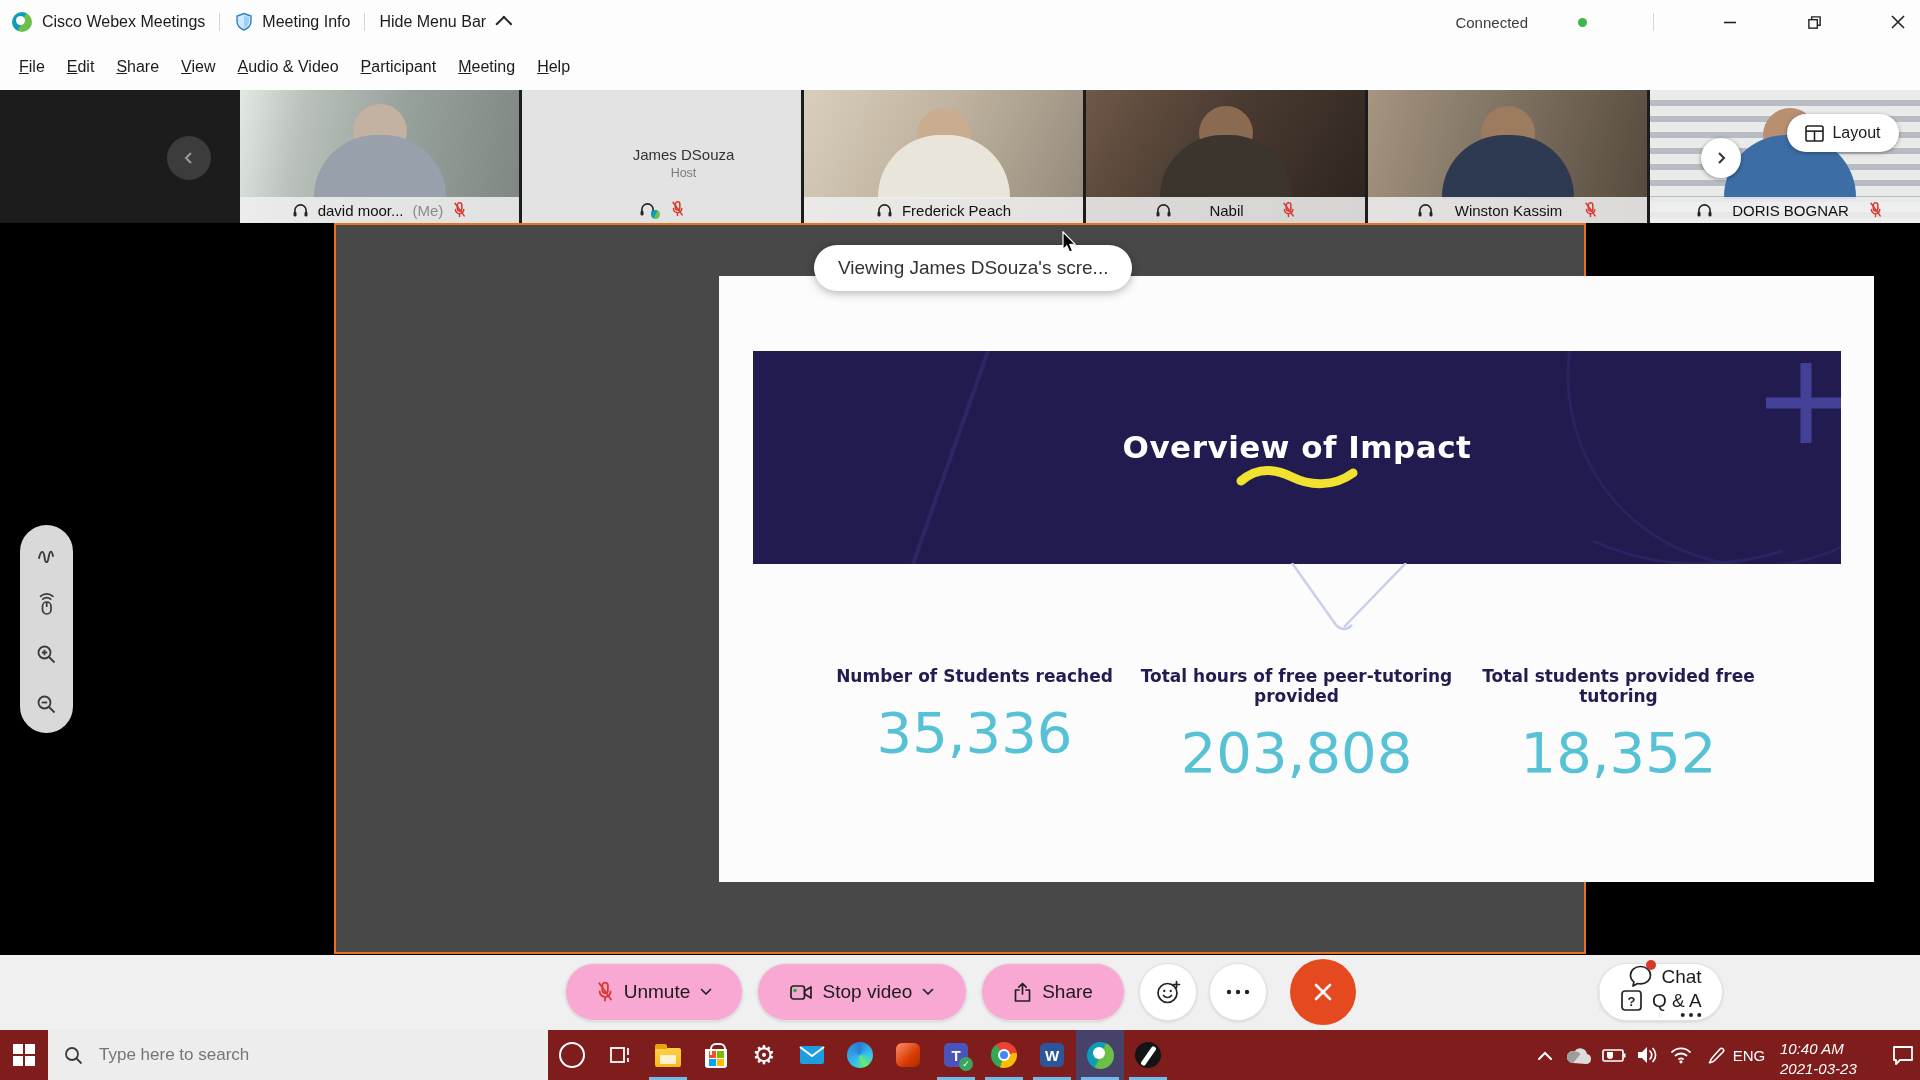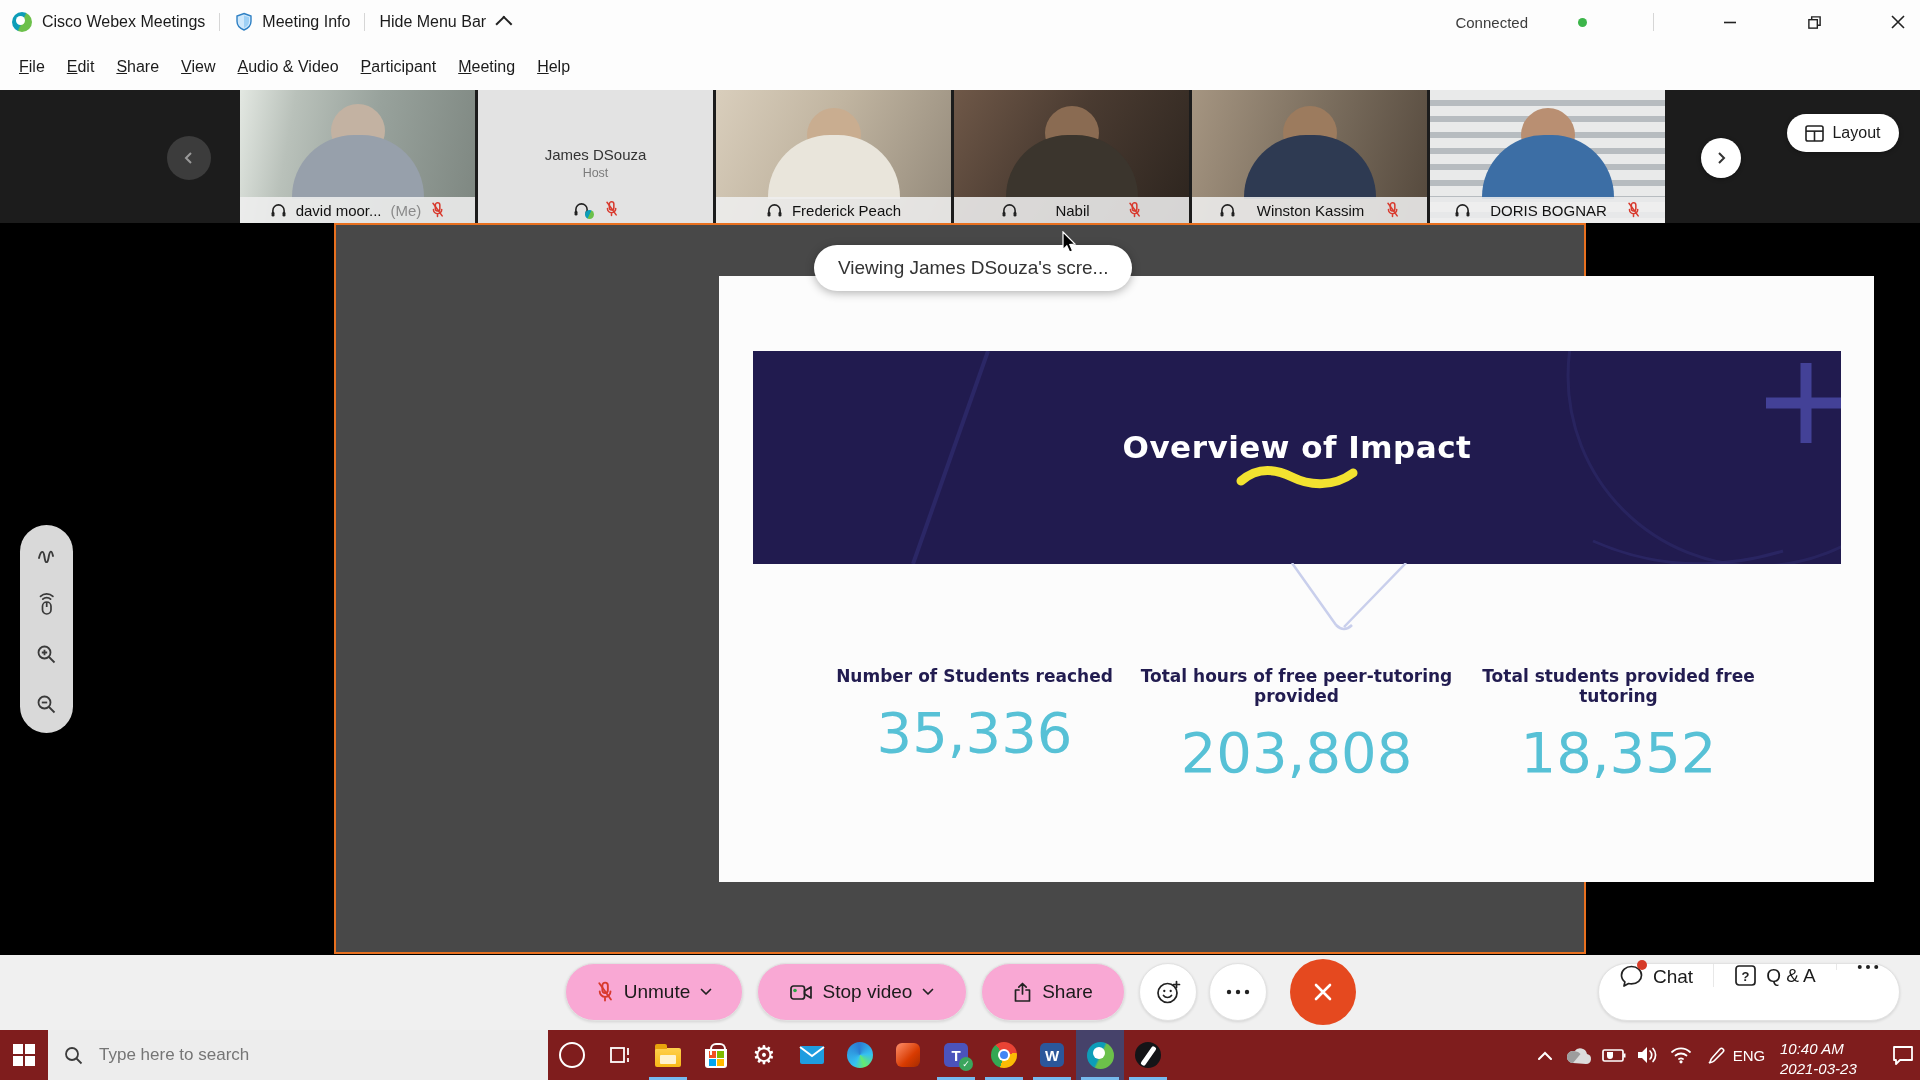--- a/index.html
+++ b/index.html
@@ -27,21 +27,21 @@
   .menubar{position:absolute;left:0;top:44px;width:1920px;height:46px;background:#fdfdfd;
            display:flex;align-items:center;padding-left:8px;}
   .menu-item{font-size:16px;padding:6px 11px;display:inline-block;}
   .menu-item::first-letter{text-decoration:underline;}
   
   .filmstrip{position:absolute;left:0;top:90px;width:1920px;height:133px;background:#1c1c1c;}
   .nav-circle{position:absolute;border-radius:50%;display:flex;align-items:center;justify-content:center;}
   .nav-left{left:167px;top:46px;width:44px;height:44px;background:#3c3c3c;}
   .nav-right{left:1701px;top:48px;width:40px;height:40px;background:#fff;box-shadow:0 1px 4px rgba(0,0,0,.4);}
   .tiles{position:absolute;left:240px;top:0;height:133px;display:flex;gap:3px;}
-  .tile{position:relative;width:235px;height:133px;overflow:hidden;background:#555;}
+  .tile{position:relative;width:235px;height:133px;overflow:hidden;background:#555;padding-left:44px;}
   .tile.active{outline:3px solid #1fb1e6;outline-offset:-3px;}
   .vid{position:absolute;inset:0;}
   .person{position:absolute;inset:0;}
   .person::before{content:"";position:absolute;left:50%;transform:translateX(-50%);
         width:54px;height:54px;border-radius:50%;background:var(--head);top:var(--ht,20px);}
   .person::after{content:"";position:absolute;left:50%;transform:translateX(-50%);
         width:132px;height:64px;border-radius:62px 62px 0 0;background:var(--shirt);bottom:24px;}
   .t-david .vid{background:linear-gradient(100deg,#e3e8e2 0%,#b9c1ba 22%,#98a29c 55%,#7e8781 100%);}
   .t-david .person{--head:#c3b2a2;--shirt:#97a0ab;--ht:14px;}
   .t-peach .vid{background:linear-gradient(115deg,#d9cebc 0%,#c0b4a0 45%,#93897a 100%);}
@@ -102,22 +102,22 @@
   .btn-share{position:absolute;left:981px;width:144px;}
   .circle-btn{position:absolute;width:58px;height:58px;background:#fff;border:1px solid #e2e2e2;
       border-radius:50%;display:flex;align-items:center;justify-content:center;
       box-shadow:0 1px 3px rgba(0,0,0,.12);box-sizing:border-box;}
   .btn-react{left:1139px;}
   .btn-more{left:1209px;}
   .btn-leave{position:absolute;left:1290px;width:66px;height:66px;border-radius:50%;background:#e5491f;
       display:flex;align-items:center;justify-content:center;top:4px;}
   .controlbar>.circle-btn,.controlbar>.pill{top:8px;}
   .right-group{position:absolute;left:1598px;top:8px;height:58px;background:#fff;border:1px solid #e2e2e2;
-      border-radius:29px;display:flex;align-items:flex-start;box-shadow:0 1px 3px rgba(0,0,0,.12);
-      box-sizing:border-box;}
+      border-radius:29px;display:flex;align-items:flex-end;box-shadow:0 1px 3px rgba(0,0,0,.12);
+      box-sizing:border-box;flex-direction:column;}
   .rg-section{display:flex;align-items:center;gap:9px;padding:0 20px;font-size:19px;}
   .rg-section + .rg-section{border-left:1px solid #e8e8e8;}
   .chat-icon-wrap{position:relative;}
   .chat-dot{position:absolute;right:-3px;top:-4px;width:10px;height:10px;border-radius:50%;background:#d63a27;}
   
   .taskbar{position:absolute;left:0;top:1030px;width:1920px;height:50px;background:#7f1d1d;
       display:flex;align-items:center;}
   .tb-slot{width:48px;height:50px;display:flex;align-items:center;justify-content:center;
       position:relative;flex:0 0 auto;}
   .tb-slot.open::after{content:"";position:absolute;left:5px;right:5px;bottom:0;height:3px;background:#76b9ed;}

